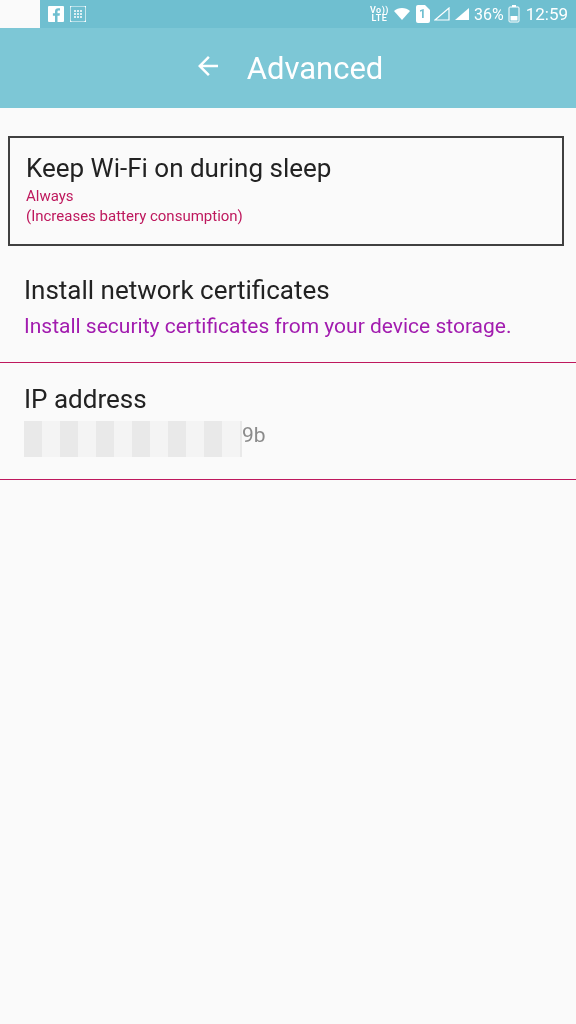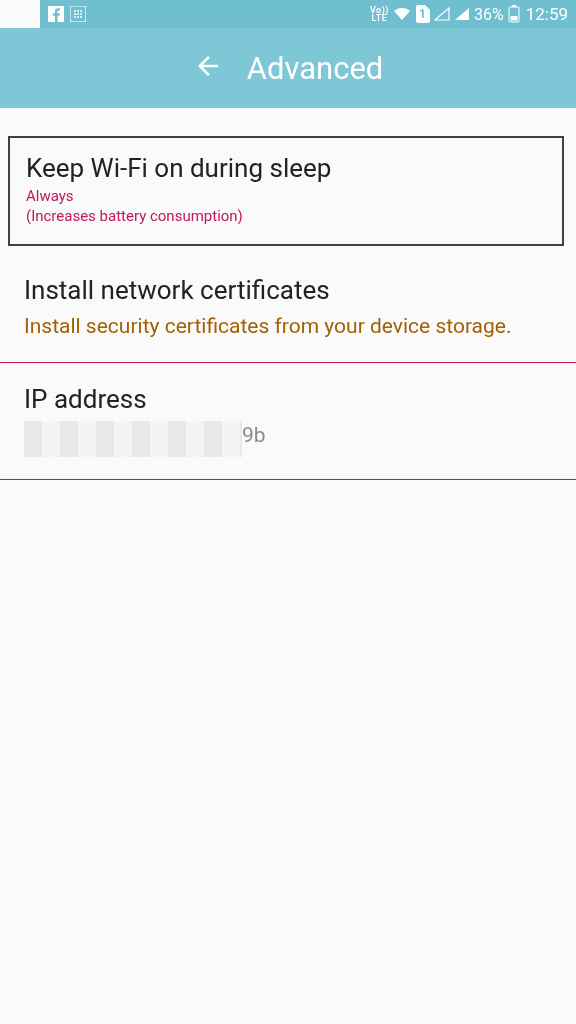--- a/index.html
+++ b/index.html
@@ -48,21 +48,21 @@
     color: #222;
     font-weight: 400;
     line-height: 1.3;
   }
   .item-sub-accent {
     color: #be185d;
     font-size: 15px;
     line-height: 1.35;
   }
   .item-sub-gray {
-    color: #a16207;
+    color: #a21caf;
     font-size: 21px;
     line-height: 1.35;
     margin-top: 4px;
   }
   .blurred-block {
     margin-top: 10px;
     height: 32px;
     width: 195px;
     background: repeating-linear-gradient(90deg, #e9e9e9 0 16px, #f3f3f3 16px 32px);
     filter: blur(0.4px);

